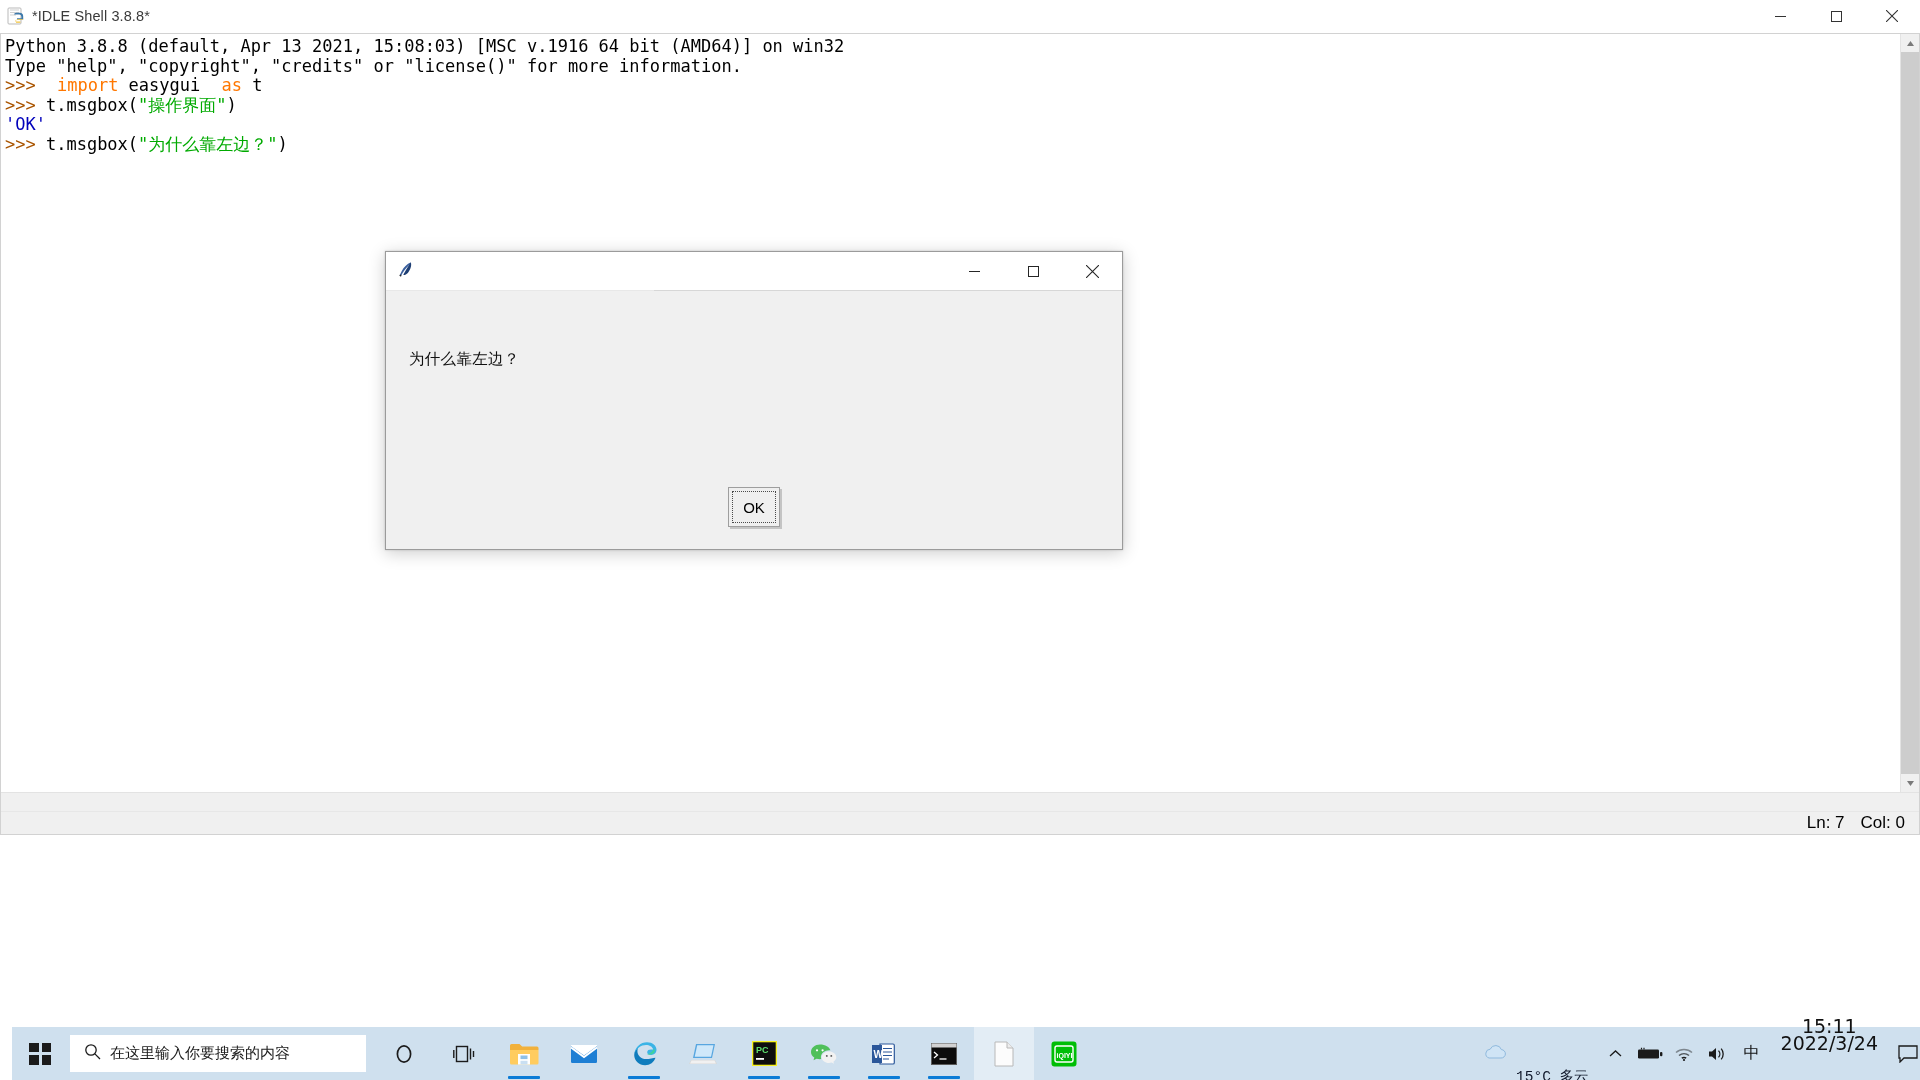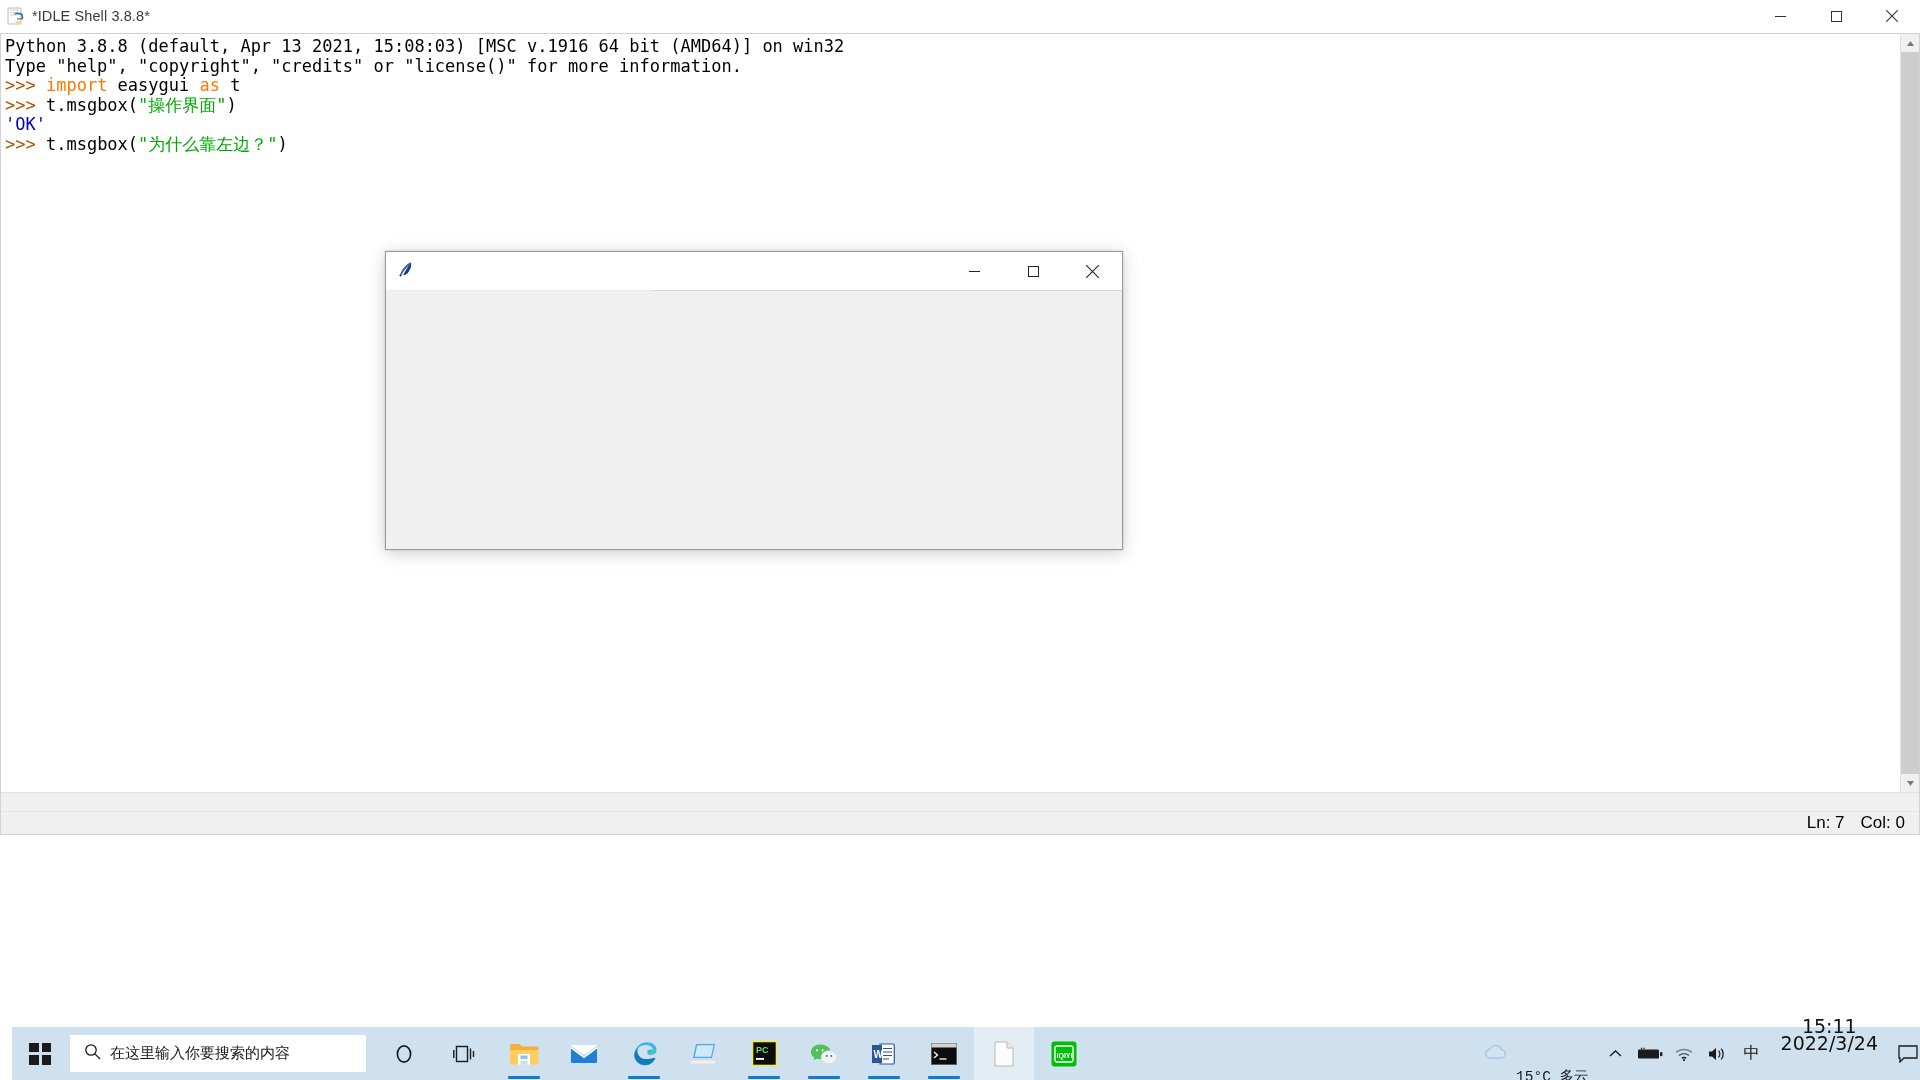--- a/index.html
+++ b/index.html
@@ -57,21 +57,21 @@
   .shell-text {
     flex: 1 1 auto;
     font-family: "DejaVu Sans Mono", "Liberation Mono", monospace;
     font-size: 17px;
     line-height: 19.6px;
     color: #000000;
     padding: 3px 0 0 4px;
     white-space: pre;
     overflow: hidden;
   }
-  .cl-keyword { color: #ff7700; font-weight: normal; }
+  .cl-keyword { color: #ff7700; font-weight: normal; margin-left: 11px; }
   .cl-string  { color: #00aa00; }
   .cl-prompt  { color: #aa5500; }
   .cl-output  { color: #0000bb; }
   .cl-plain   { color: #000000; }
 
   
   .vscroll {
     width: 18px; background: #f0f0f0; border-left: 1px solid #e3e3e3;
     display: flex; flex-direction: column; flex: 0 0 18px;
   }
@@ -272,20 +272,28 @@
               <rect x="0.5" y="0.5" width="10" height="10" fill="none" stroke="#262626"></rect>
             </svg>
         </div>
         <div class="dlg-btn close">
           <svg width="13" height="13" viewBox="0 0 13 13">
               <path d="M0 0l13 13M13 0L0 13" stroke="#262626" stroke-width="1.1"></path>
             </svg>
         </div>
       </div>
     </div>
+    <div class="dlg-body">
+      <div class="dlg-msg">为什么靠左边？</div>
+      <div class="dlg-btnrow">
+        <div class="ok-button">
+          <span class="ok-label">OK</span>
+        </div>
+      </div>
+    </div>
   </div>
 
   <div class="taskbar">
 
     <div class="start-btn">
       <span class="win-logo">
         <i style="left:0;top:0"></i>
           <i style="right:0;top:0"></i>
         <i style="left:0;bottom:0"></i>
           <i style="right:0;bottom:0"></i>

